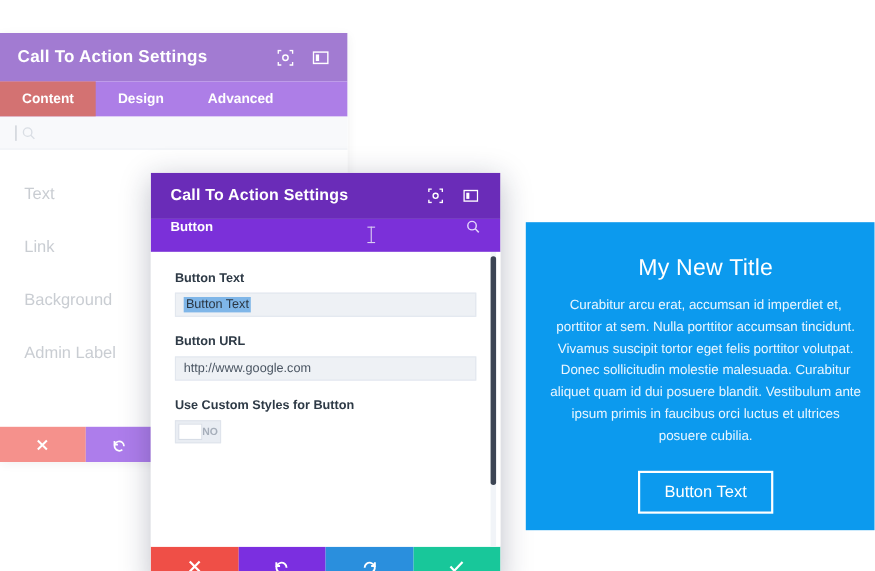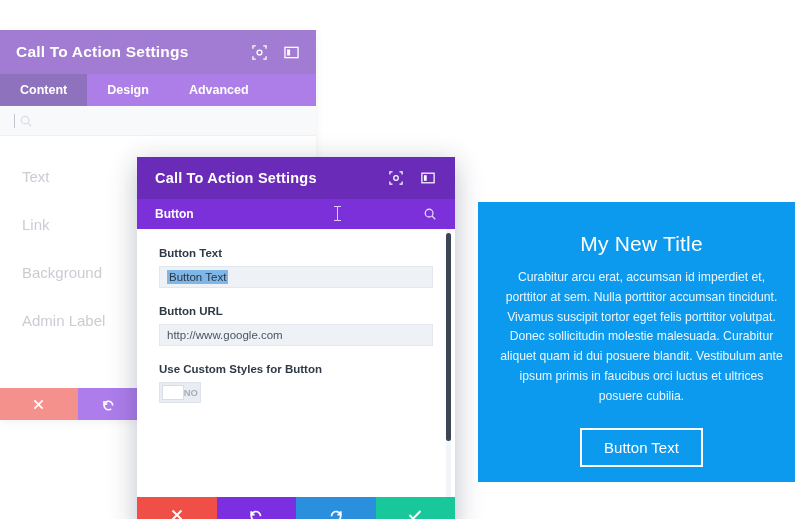--- a/index.html
+++ b/index.html
@@ -29,21 +29,21 @@
   }
   .hdr-icon {
     width: 18px; height: 18px; margin-left: 14px;
     display: flex; align-items: center; justify-content: center;
   }
   #back-tabs { height: 32px; background: #7B30D9; display: flex; align-items: stretch; }
   #back-tabs .tab {
     display: flex; align-items: center; padding: 0 20px;
     color: #ffffff; font-size: 12.5px; font-weight: bold;
   }
-  #back-tabs .tab.active { background: #4c1d95; }
+  #back-tabs .tab.active { background: #b91c1c; }
   #back-search {
     height: 30px; background: #f4f6f9; border-bottom: 1px solid #e6eaf0;
     display: flex; align-items: center; padding: 0 14px;
     position: relative;
   }
   #back-search .caret {
     width: 1px; height: 14px; background: #9aa3b0; margin-right: 4px;
   }
   #back-search .ph { color: #b9c0ca; font-size: 12.5px; flex: 1; }
   #back-body { background: #ffffff; height: 245px; padding-top: 16px; }
@@ -68,21 +68,21 @@
     box-shadow: 0 6px 26px rgba(20,30,60,0.28);
     overflow: hidden;
   }
   #front-header {
     height: 42px; background: #6A2CB8; display: flex; align-items: center; padding: 0 18px;
   }
   #front-header .title {
     color: #fff; font-size: 14.5px; font-weight: bold; flex: 1; letter-spacing: .2px;
   }
   #front-subbar {
-    height: 30px; background: #7B30D9; display: flex; align-items: center;
+    height: 30px; background: #7B30D9; display: flex; 
     padding: 0 18px; position: relative; gap: 24px;
   }
   #front-subbar .label { color: #fff; font-size: 12px; font-weight: bold; flex: 1; }
   #front-subbar .ibeam {
     position: absolute; left: 200px; top: 7px; width: 1px; height: 15px; background: #d9cdf2;
   }
   #front-subbar .ibeam:before, #front-subbar .ibeam:after {
     content: ""; position: absolute; left: -3px; width: 7px; height: 1px; background: #d9cdf2;
   }
   #front-subbar .ibeam:before { top: 0; }

